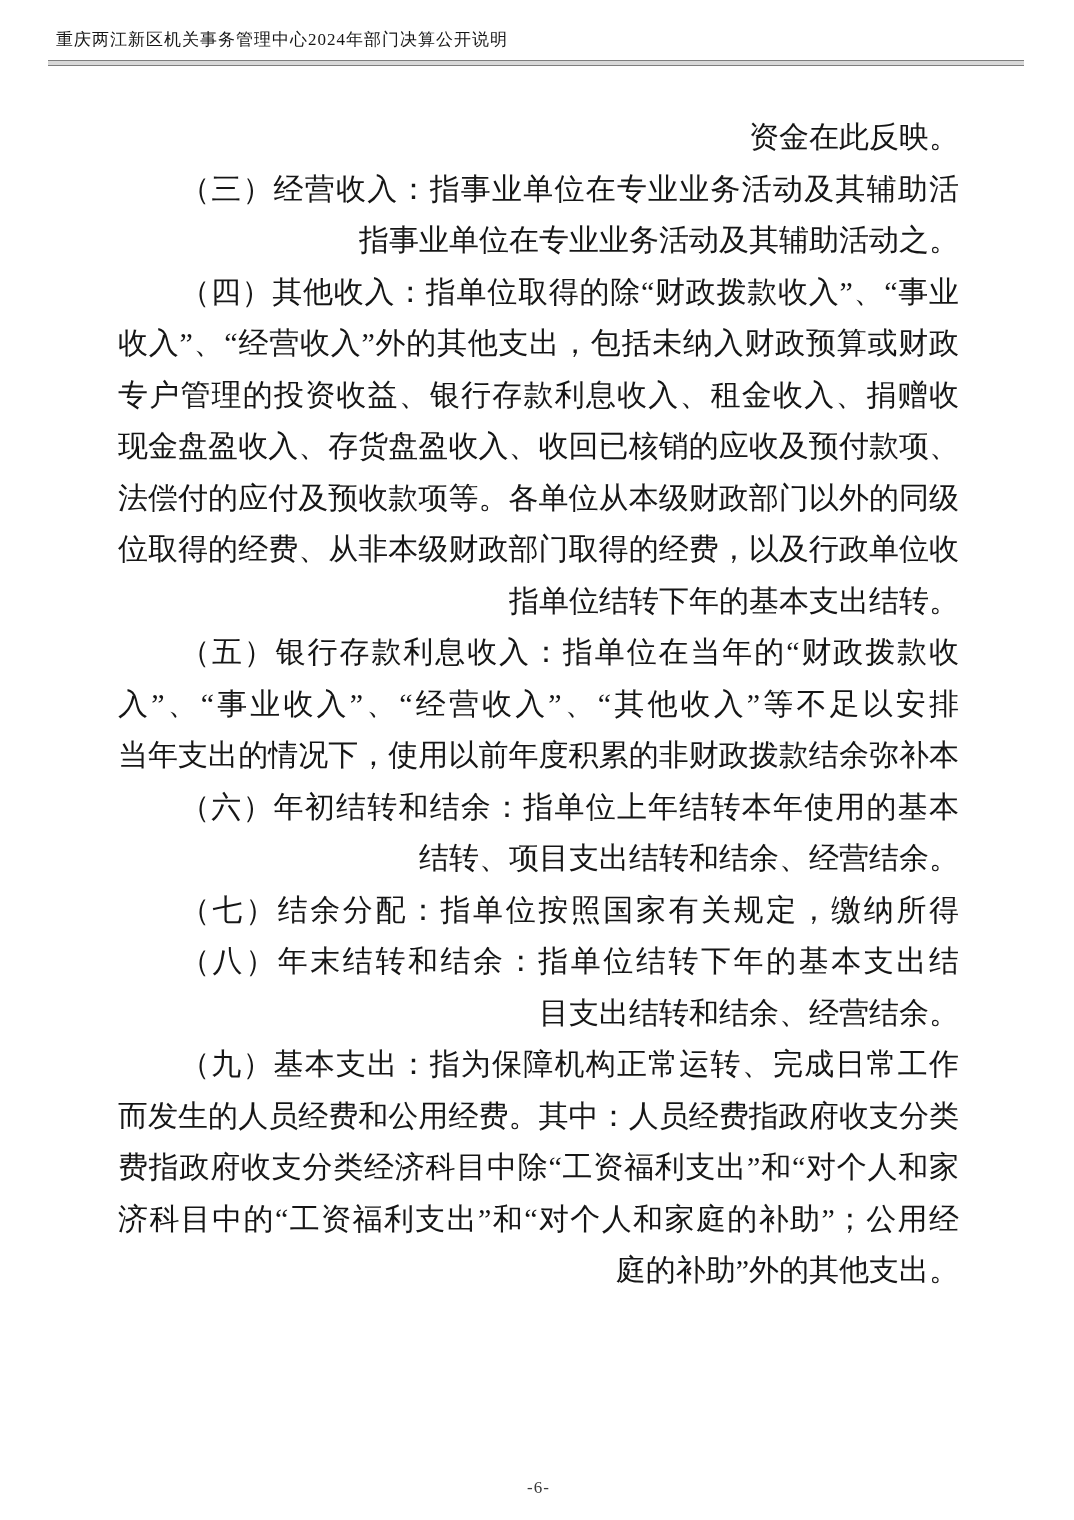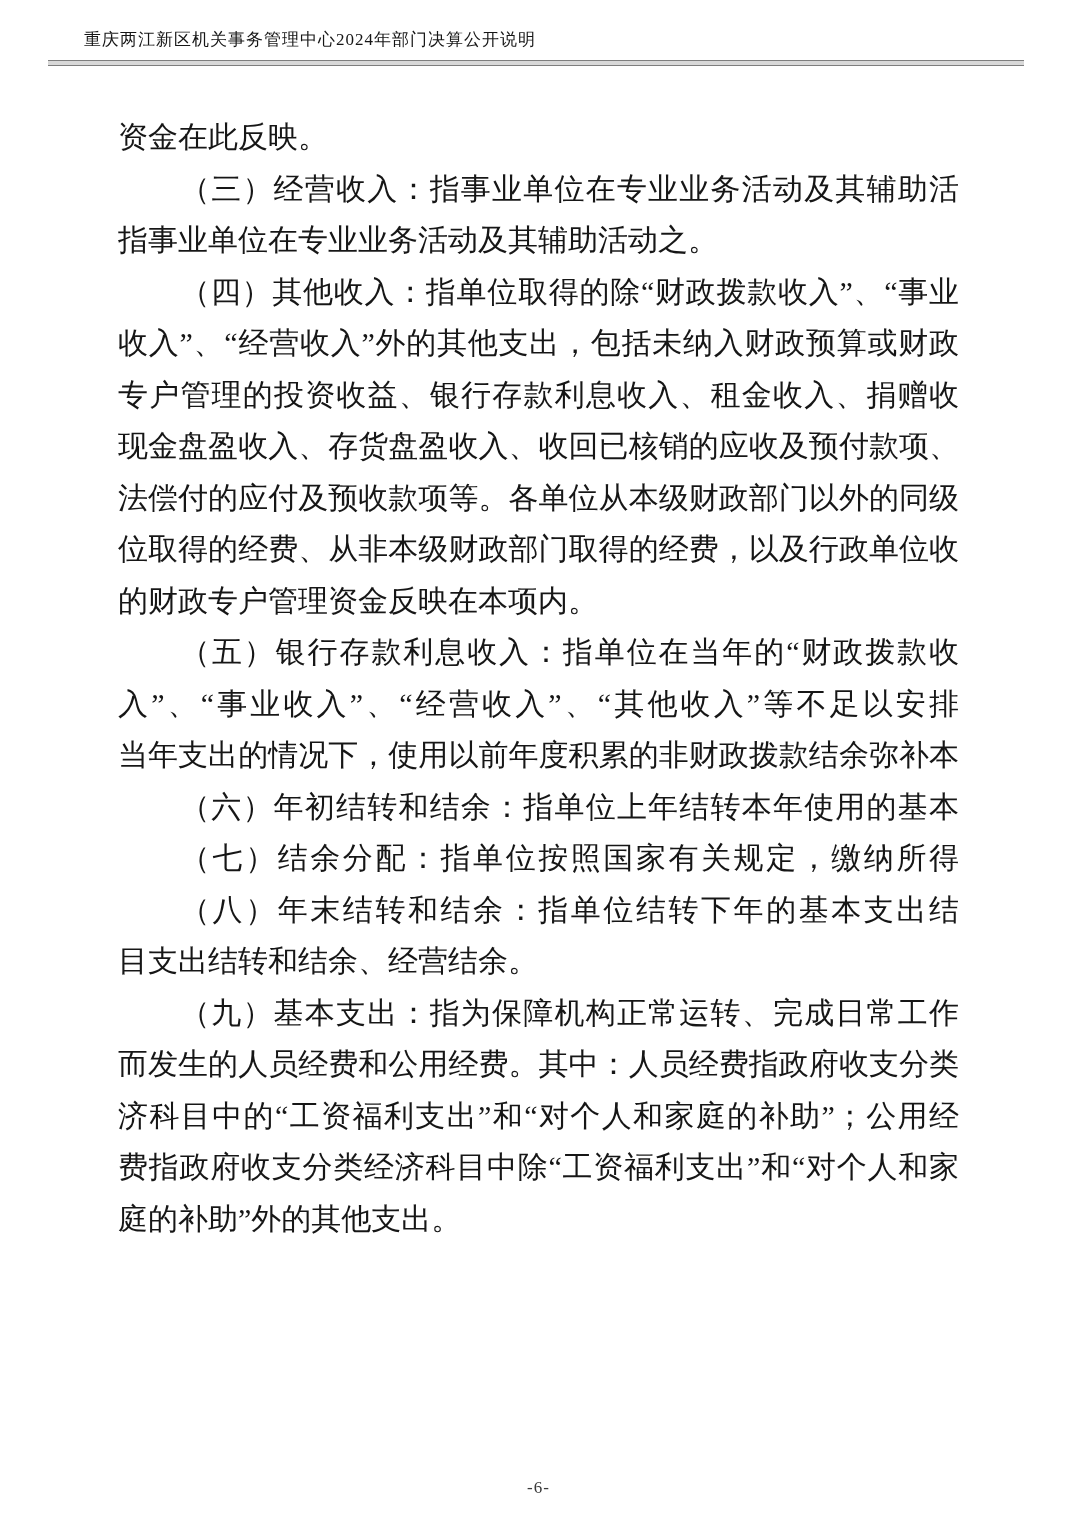--- a/index.html
+++ b/index.html
@@ -23,42 +23,41 @@
       width: 976px;
     }
     .header-title {
       font-size: 17px;
       letter-spacing: 1px;
       color: #151515;
       white-space: nowrap;
       padding-left: 8px;
       margin-bottom: 9px;
       font-family: "Liberation Serif", serif;
-      margin-left: 28px;
     }
     .header-rule {
       height: 4px;
       border-top: 1px solid #7e7e7e;
       border-bottom: 1px solid #7e7e7e;
       background: #d8d8d8;
     }
     .body-text {
       position: absolute;
       left: 118px;
       top: 111px;
       width: 841px;
       font-size: 30px;
       line-height: 51.5px;
       color: #161616;
       font-family: "Liberation Serif", serif;
     }
     .line {
       height: 51.5px;
       white-space: nowrap;
-      text-align: left;
+      text-align: right;
     }
     .line.jf {
       white-space: normal;
       text-align: justify;
       text-align-last: justify;
       text-justify: inter-character;
       overflow: hidden;
     }
     .line.ind {
       padding-left: 62px;
@@ -90,32 +89,33 @@
   <div class="body-text">
     <div class="line">资金在此反映。</div>
     <div class="line ind jf">（三）经营收入：指事业单位在专业业务活动及其辅助活动之</div>
     <div class="line">指事业单位在专业业务活动及其辅助活动之。</div>
     <div class="line ind jf">（四）其他收入：指单位取得的除“财政拨款收入”、“事业</div>
     <div class="line jf">收入”、“经营收入”外的其他支出，包括未纳入财政预算或财政</div>
     <div class="line jf">专户管理的投资收益、银行存款利息收入、租金收入、捐赠收入，</div>
     <div class="line jf">现金盘盈收入、存货盘盈收入、收回已核销的应收及预付款项、无</div>
     <div class="line jf">法偿付的应付及预收款项等。各单位从本级财政部门以外的同级单</div>
     <div class="line jf">位取得的经费、从非本级财政部门取得的经费，以及行政单位收到</div>
-    <div class="line">的财政专户管理资金反映在本项内。</div>
+    <div class="line">指单位结转下年的基本支出结转。</div>
     <div class="line ind jf">（五）银行存款利息收入：指单位在当年的“财政拨款收</div>
     <div class="line jf">入”、“事业收入”、“经营收入”、“其他收入”等不足以安排</div>
     <div class="line jf">当年支出的情况下，使用以前年度积累的非财政拨款结余弥补本年</div>
     <div class="line ind jf">（六）年初结转和结余：指单位上年结转本年使用的基本支出</div>
+    <div class="line">结转、项目支出结转和结余、经营结余。</div>
     <div class="line ind jf">（七）结余分配：指单位按照国家有关规定，缴纳所得税、提</div>
     <div class="line ind jf">（八）年末结转和结余：指单位结转下年的基本支出结转、项</div>
     <div class="line">目支出结转和结余、经营结余。</div>
     <div class="line ind jf">（九）基本支出：指为保障机构正常运转、完成日常工作任务</div>
     <div class="line jf">而发生的人员经费和公用经费。其中：人员经费指政府收支分类经</div>
+    <div class="line jf">费指政府收支分类经济科目中除“工资福利支出”和“对个人和家</div>
     <div class="line jf">济科目中的“工资福利支出”和“对个人和家庭的补助”；公用经</div>
-    <div class="line jf">费指政府收支分类经济科目中除“工资福利支出”和“对个人和家</div>
     <div class="line">庭的补助”外的其他支出。</div>
   </div>
 
   <div class="footer">
     <span>-6-</span>
   </div>
 
 </div>
 
 </body></html>

